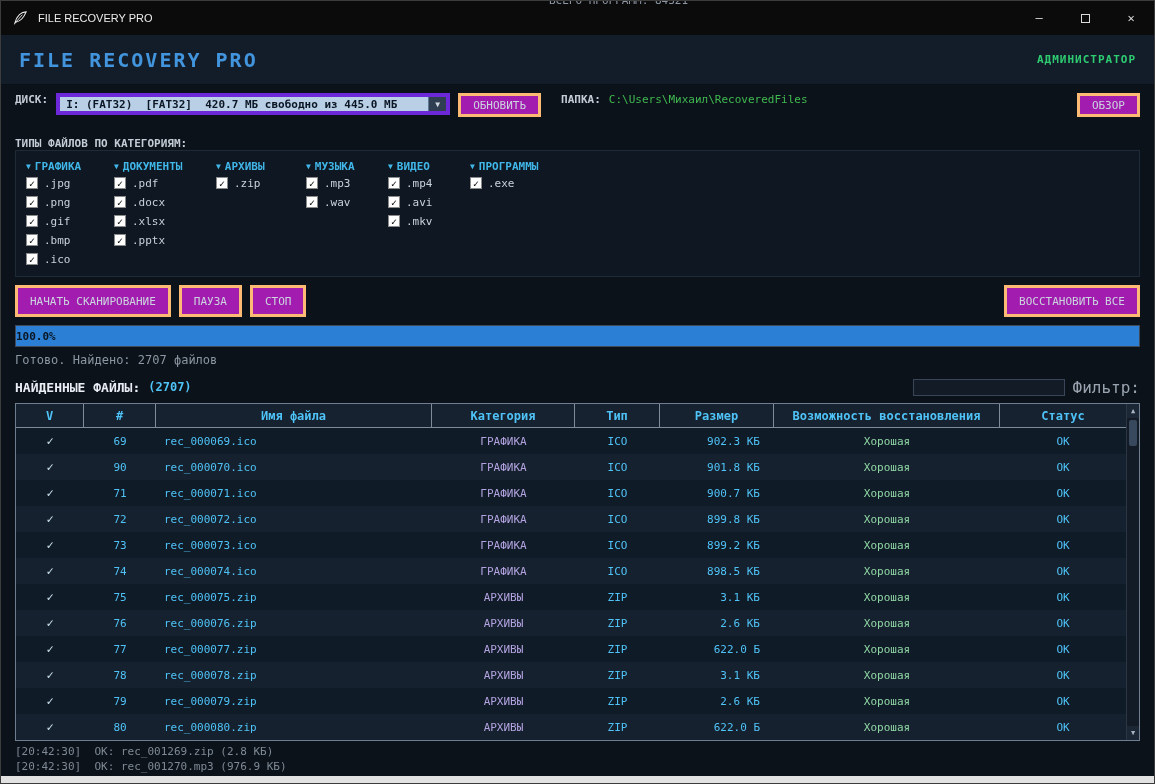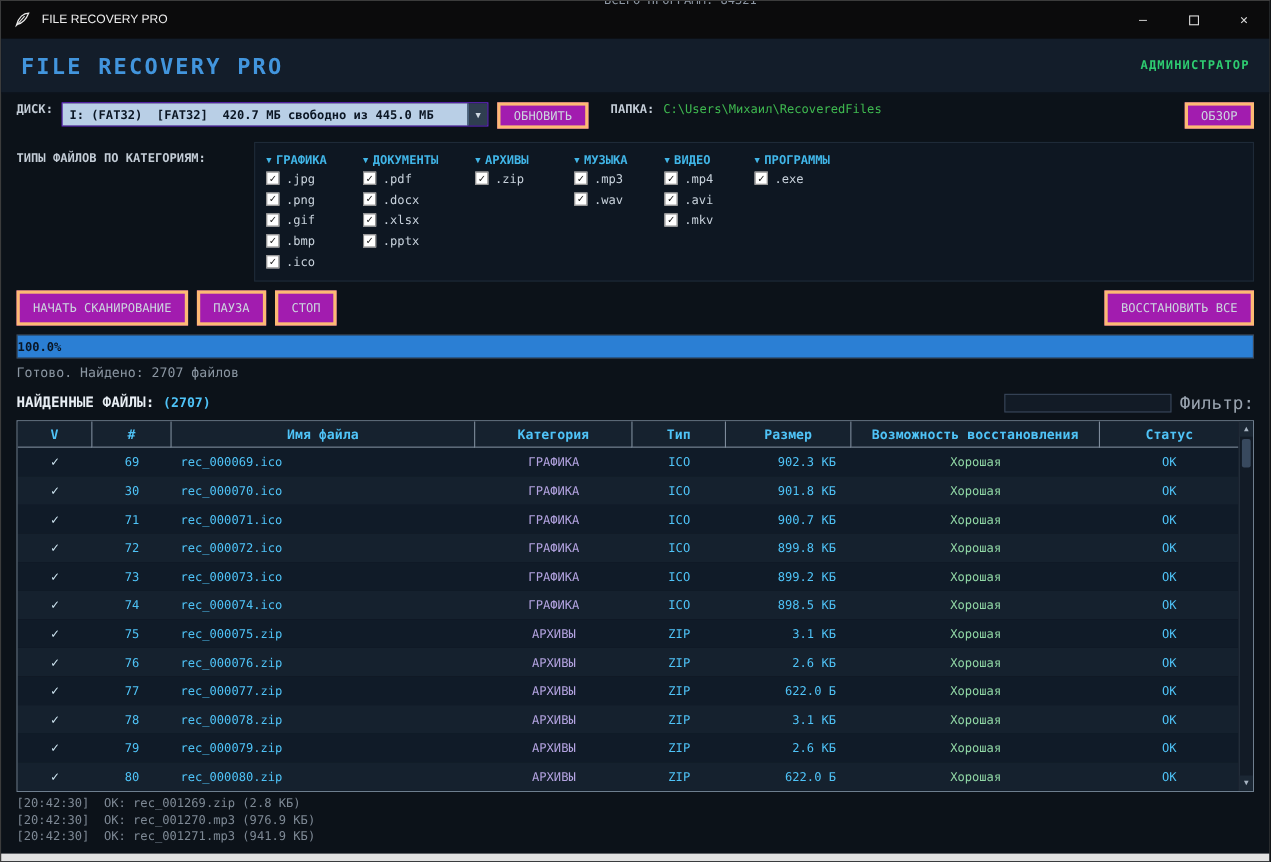--- a/index.html
+++ b/index.html
@@ -22,33 +22,33 @@
   .max-box { width:9px; height:9px; border:1px solid #dcdcdc; display:inline-block; }
   
   .header { height:50px; background:#131d2a; display:flex; align-items:center; padding:0 18px;
     border-bottom:1px solid #0a0f16; }
   .header-title { color:#4295dd; font-size:20px; font-weight:bold; letter-spacing:2px; }
   .role { margin-left:auto; color:#2ecc71; font-size:11px; font-weight:bold; letter-spacing:1px; }
   
   .content { padding:0 14px; }
   .lab { color:#c3ccd6; font-size:11px; font-weight:bold; white-space:pre; }
   .disk-row { display:flex; align-items:flex-start; margin-top:8px; height:24px; }
-  .combo { display:flex; margin-left:8px; height:22px; border:1px solid #6d28d9; }
+  .combo { display:flex; margin-left:8px; height:22px; border:4px solid #6d28d9; }
   .combo-field { width:368px; background:#b9cfe6; color:#0b1624; font-size:11px; font-weight:bold;
     display:flex; align-items:center; padding:0 6px; white-space:pre; overflow:hidden; }
   .combo-arrow { width:18px; background:#2f3e50; color:#cfd8e2; display:flex; align-items:center;
     justify-content:center; font-size:8px; border-left:1px solid #5a7a9a; }
   .btn { background:#a21caf; border:3px solid #fdba74; color:#ccd5df; font-size:11px;
     padding:0 12px; height:24px; display:flex; align-items:center; justify-content:center;
     white-space:nowrap; cursor:default; }
   .ml8 { margin-left:8px; } .ml20 { margin-left:20px; }
   .path { color:#3fb950; font-size:11px; margin-left:8px; white-space:pre; }
   .browse { margin-left:auto; }
   
-  .types-section { display:flex; margin-top:12px; }
+  .types-section { display:flex; margin-top:12px;flex-direction:column; }
   .types-label { width:216px; padding-top:8px; }
   .categories { flex:1; background:#0e1722; border:1px solid #1e2a38; padding:5px 10px;
     display:flex; min-height:122px; }
   .cat-header { color:#41b6e8; font-size:11px; font-weight:bold; height:20px; display:flex; align-items:center; }
   .tri { font-size:8px; margin-right:4px; color:#41b6e8; }
   .ext-item { display:flex; align-items:center; height:14px; margin-bottom:5px; }
   .cb { width:12px; height:12px; background:#fff; border:1px solid #8a8a8a; color:#111;
     font-size:10px; line-height:11px; text-align:center; margin-right:6px; font-weight:bold; }
   .ext-label { color:#c8d2dc; font-size:11px; }
   
@@ -287,21 +287,21 @@
               <div class="td c-num">69</div>
               <div class="td c-name">rec_000069.ico</div>
               <div class="td c-cat">ГРАФИКА</div>
               <div class="td c-type">ICO</div>
               <div class="td c-size">902.3 КБ</div>
               <div class="td c-rec">Хорошая</div>
               <div class="td c-status">OK</div>
             </div>
             <div class="trow even">
               <div class="td c-check">✓</div>
-              <div class="td c-num">30</div>
+              <div class="td c-num">90</div>
               <div class="td c-name">rec_000070.ico</div>
               <div class="td c-cat">ГРАФИКА</div>
               <div class="td c-type">ICO</div>
               <div class="td c-size">901.8 КБ</div>
               <div class="td c-rec">Хорошая</div>
               <div class="td c-status">OK</div>
             </div>
             <div class="trow odd">
               <div class="td c-check">✓</div>
               <div class="td c-num">71</div>

